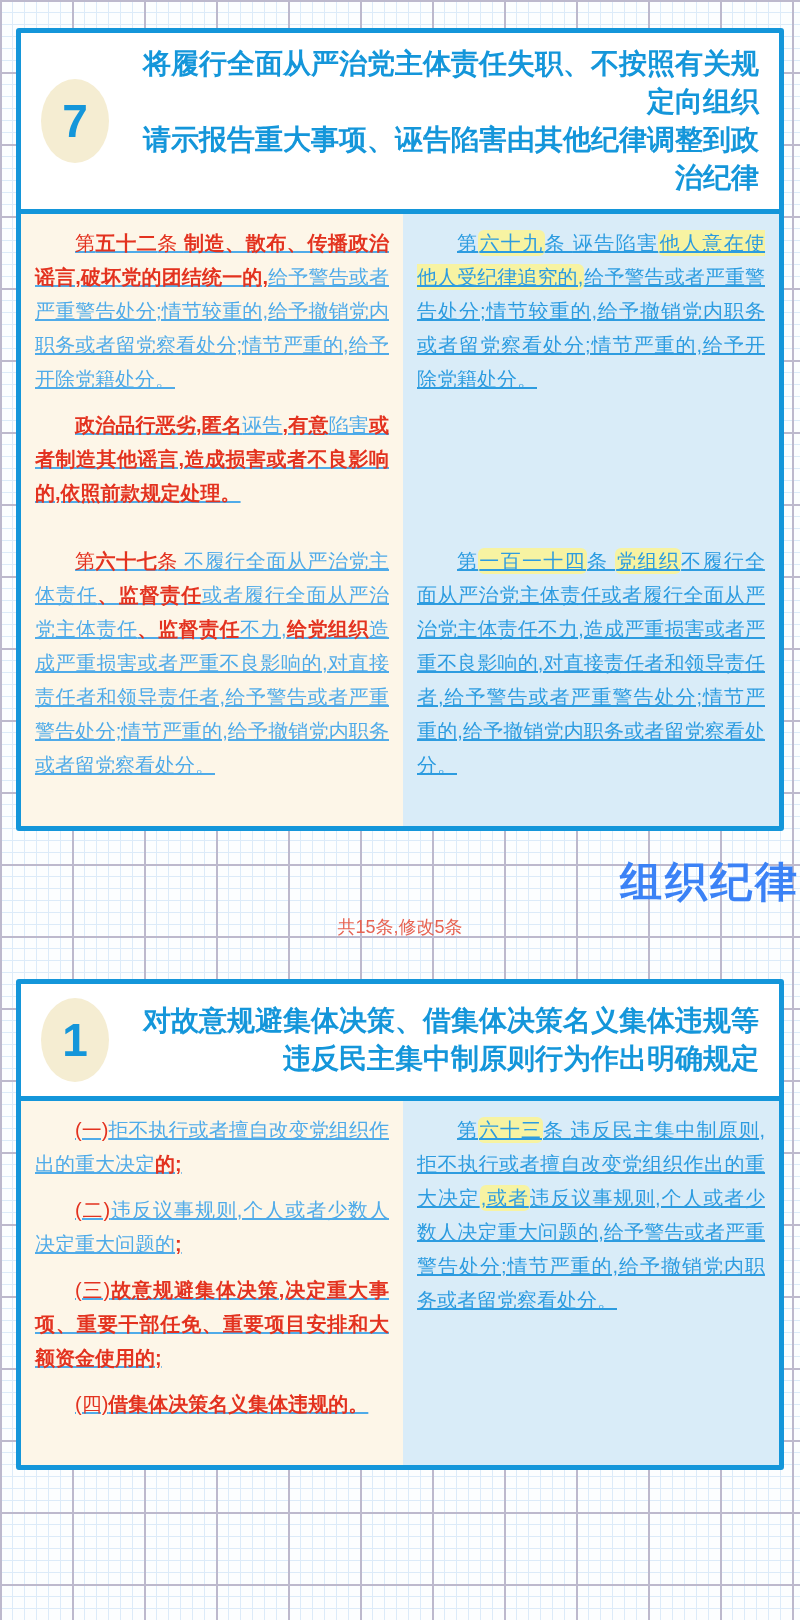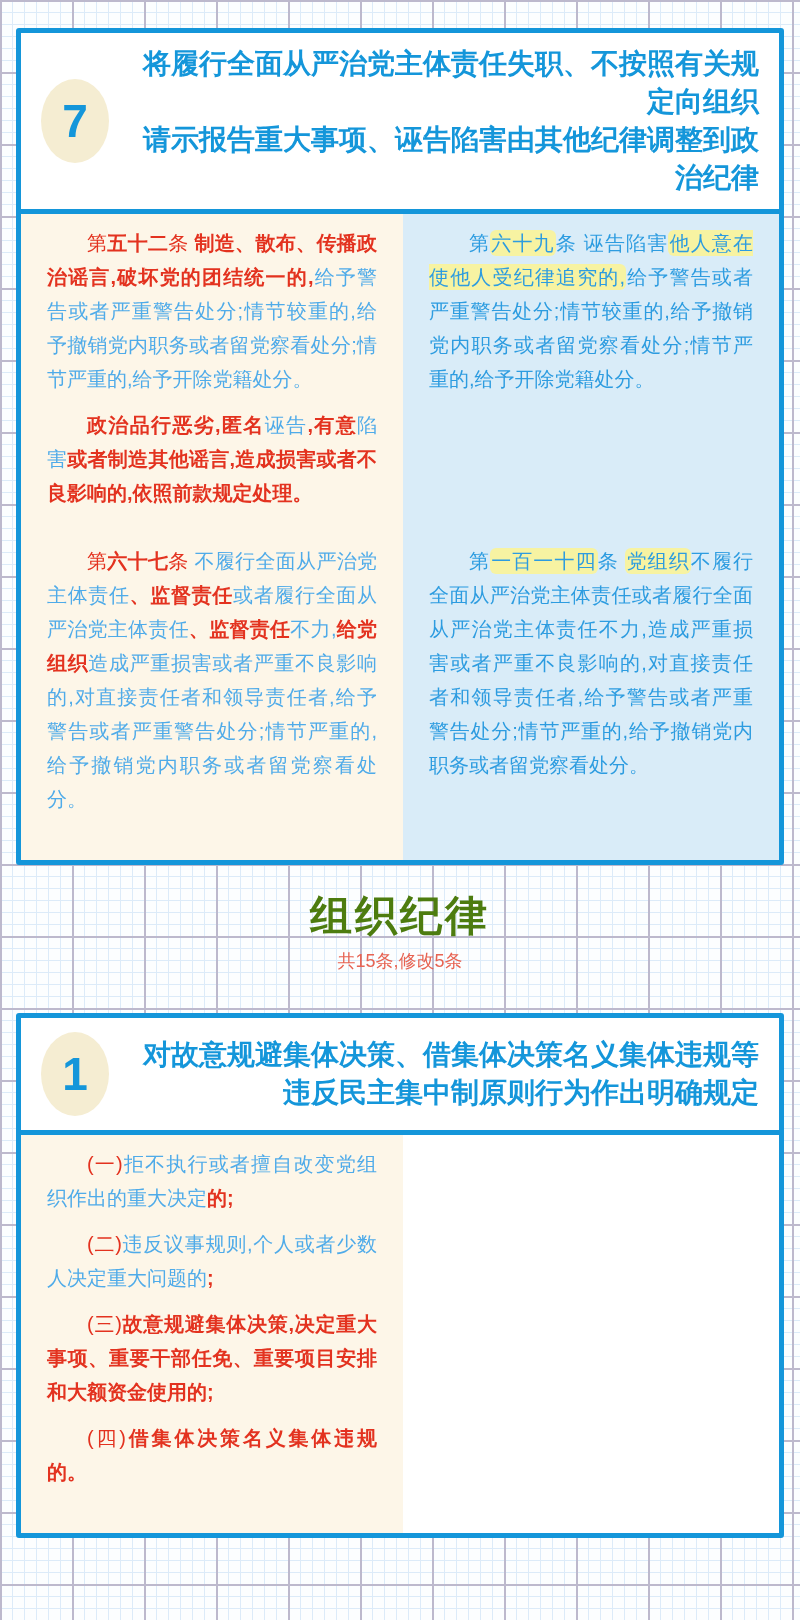--- a/index.html
+++ b/index.html
@@ -38,29 +38,29 @@
   .card-body{
     display:grid;grid-template-columns:382px 376px;
     border-top:5px solid #1496da;
   }
   .cell{padding:0 14px;font-size:20px;line-height:34px;text-align:justify;}
   .cell-left{background:#fdf6e8;color:#4fabe9;}
   .cell-right{background:#d9ecf8;color:#2d9ce0;}
   .cell.first{padding-top:12px;}
   .cell.next{padding-top:34px;}
   .cell.last{padding-bottom:44px;}
-  .cell p{margin:12px 12px 0;text-indent:2em;}
+  .cell p{margin:12px 0 0;text-indent:2em;text-decoration:underline;}
   .cell p:first-child{margin-top:0;}
   .s-r{color:#e3321f;}
   .s-R{color:#e3321f;font-weight:bold;}
   .s-b{}
   .s-H{background:#f7f3a2;padding:2px 1px;border-radius:6px;}
   .section-head{text-align:center;margin:26px 0 38px;}
   .section-title{
-    font-size:42px;font-weight:bold;color:#4d7c0f;letter-spacing:3px;line-height:50px;
+    font-size:42px;font-weight:bold;color:#3b82f6;letter-spacing:3px;line-height:50px;text-align:right;
   }
   .section-sub{font-size:18px;color:#e76352;margin-top:6px;line-height:28px;}
 </style>
 </head>
 <body>
 
 <div class="page">
 
   <section class="card">
     <header class="card-header">
@@ -100,16 +100,19 @@
         <div>违反民主集中制原则行为作出明确规定</div>
       </div>
     </header>
     <div class="card-body">
         <div class="cell cell-left first last">
           <p><span class="s-r">(一)</span><span class="s-b">拒不执行或者擅自改变党组织作出的重大决定</span><span class="s-R">的;</span></p>
           <p><span class="s-r">(二)</span><span class="s-b">违反议事规则,个人或者少数人决定重大问题的</span><span class="s-R">;</span></p>
           <p><span class="s-r">(三)</span><span class="s-R">故意规避集体决策,决定重大事项、重要干部任免、重要项目安排和大额资金使用的;</span></p>
           <p><span class="s-r">(四)</span><span class="s-R">借集体决策名义集体违规的。</span></p>
         </div>
+        <div class="cell cell-right first last">
+          <p><span class="s-b">第</span><span class="s-H">六十三</span><span class="s-b">条  </span><span class="s-b">违反民主集中制原则,拒不执行或者擅自改变党组织作出的重大决定</span><span class="s-H">,或者</span><span class="s-b">违反议事规则,个人或者少数人决定重大问题的,给予警告或者严重警告处分;情节严重的,给予撤销党内职务或者留党察看处分。</span></p>
+        </div>
       </div>
   </section>
 
 </div>
 
 </body></html>

